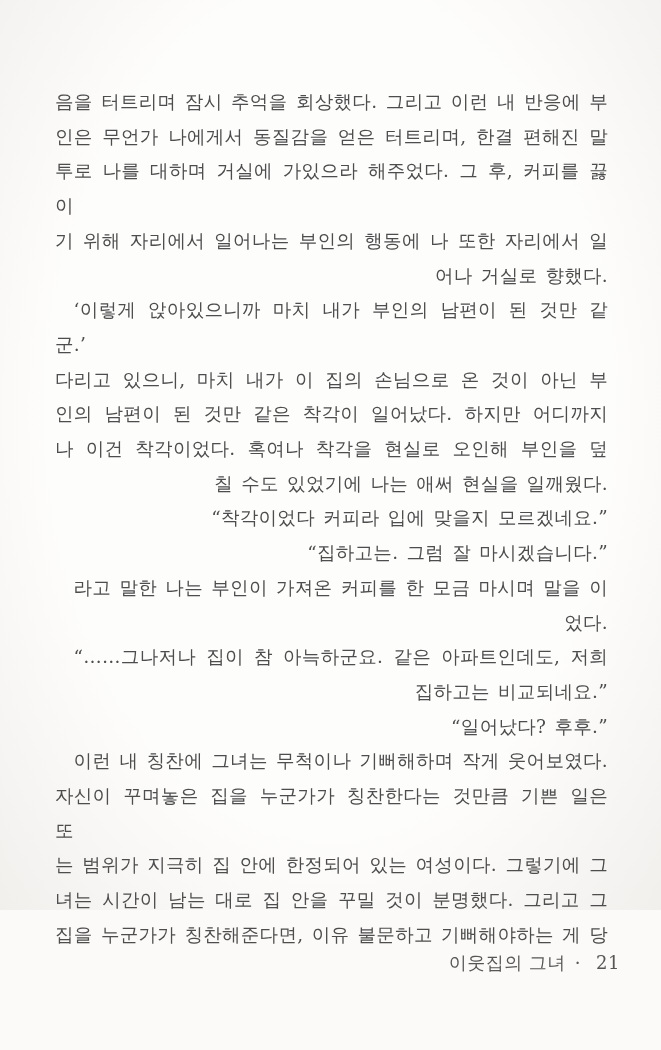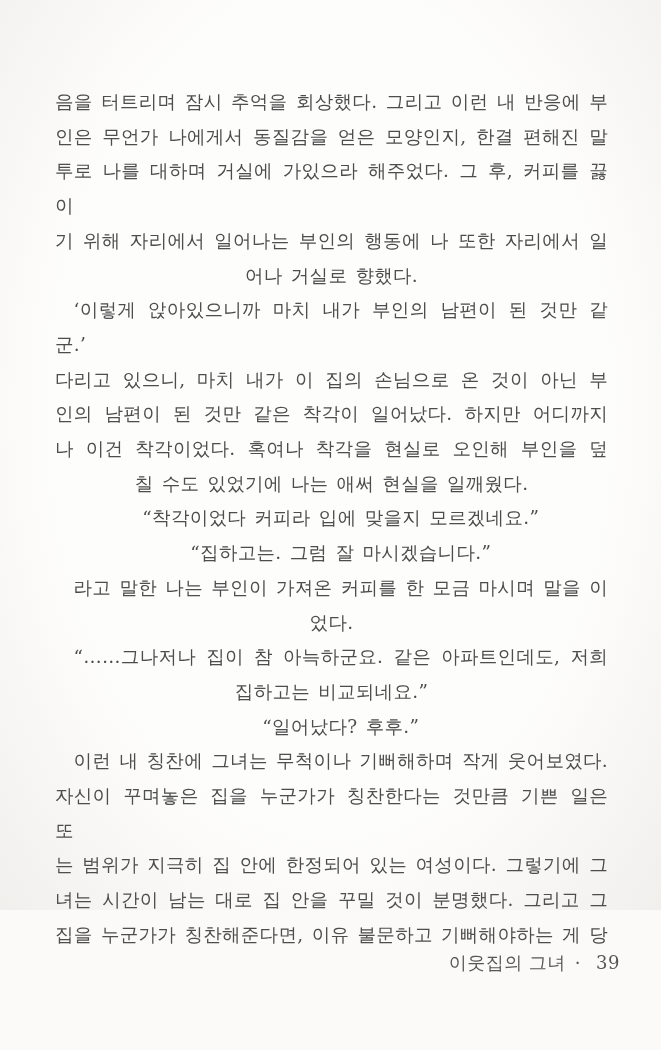--- a/index.html
+++ b/index.html
@@ -26,21 +26,21 @@
     left: 55px;
     top: 85px;
     width: 553px;
     color: #4d4d4d;
     font-size: 18.5px;
     line-height: 34.7px;
     letter-spacing: 0.3px;
     word-spacing: 2px;
   }
   .line {
-    text-align: center;
+    text-align: right;
     white-space: normal;
     min-height: 34.7px;
   }
   .line.j {
     text-align: justify;
     text-align-last: justify;
   }
   .line.ind {
     text-indent: 1em;
   }
@@ -62,21 +62,21 @@
     margin-left: 6px;
   }
 </style>
 </head>
 <body>
 
 <div class="page">
 
   <main class="text-block" id="body-text">
       <div class="line j">음을 터트리며 잠시 추억을 회상했다. 그리고 이런 내 반응에 부</div>
-      <div class="line j">인은 무언가 나에게서 동질감을 얻은 모양인지, 한결 편해진 말</div>
+      <div class="line j">인은 무언가 나에게서 동질감을 얻은 터트리며, 한결 편해진 말</div>
       <div class="line j">투로 나를 대하며 거실에 가있으라 해주었다. 그 후, 커피를 끓이</div>
       <div class="line j">기 위해 자리에서 일어나는 부인의 행동에 나 또한 자리에서 일</div>
       <div class="line">어나 거실로 향했다.</div>
       <div class="line j ind">‘이렇게 앉아있으니까 마치 내가 부인의 남편이 된 것만 같군.’</div>
       <div class="line j">다리고 있으니, 마치 내가 이 집의 손님으로 온 것이 아닌 부</div>
       <div class="line j">인의 남편이 된 것만 같은 착각이 일어났다. 하지만 어디까지</div>
       <div class="line j">나 이건 착각이었다. 혹여나 착각을 현실로 오인해 부인을 덮</div>
       <div class="line">칠 수도 있었기에 나는 애써 현실을 일깨웠다.</div>
       <div class="line ind">“착각이었다 커피라 입에 맞을지 모르겠네요.”</div>
       <div class="line ind">“집하고는. 그럼 잘 마시겠습니다.”</div>
@@ -86,16 +86,16 @@
       <div class="line">집하고는 비교되네요.”</div>
       <div class="line ind">“일어났다? 후후.”</div>
       <div class="line j ind">이런 내 칭찬에 그녀는 무척이나 기뻐해하며 작게 웃어보였다.</div>
       <div class="line j">자신이 꾸며놓은 집을 누군가가 칭찬한다는 것만큼 기쁜 일은 또</div>
       <div class="line j">는 범위가 지극히 집 안에 한정되어 있는 여성이다. 그렇기에 그</div>
       <div class="line j">녀는 시간이 남는 대로 집 안을 꾸밀 것이 분명했다. 그리고 그</div>
       <div class="line j">집을 누군가가 칭찬해준다면, 이유 불문하고 기뻐해야하는 게 당</div>
     </main>
 
   <footer class="footer">
-    <span class="title">이웃집의 그녀</span><span class="sep">·</span><span class="pagenum">39</span>
+    <span class="title">이웃집의 그녀</span><span class="sep">·</span><span class="pagenum">21</span>
   </footer>
 
 </div>
 
 </body></html>

